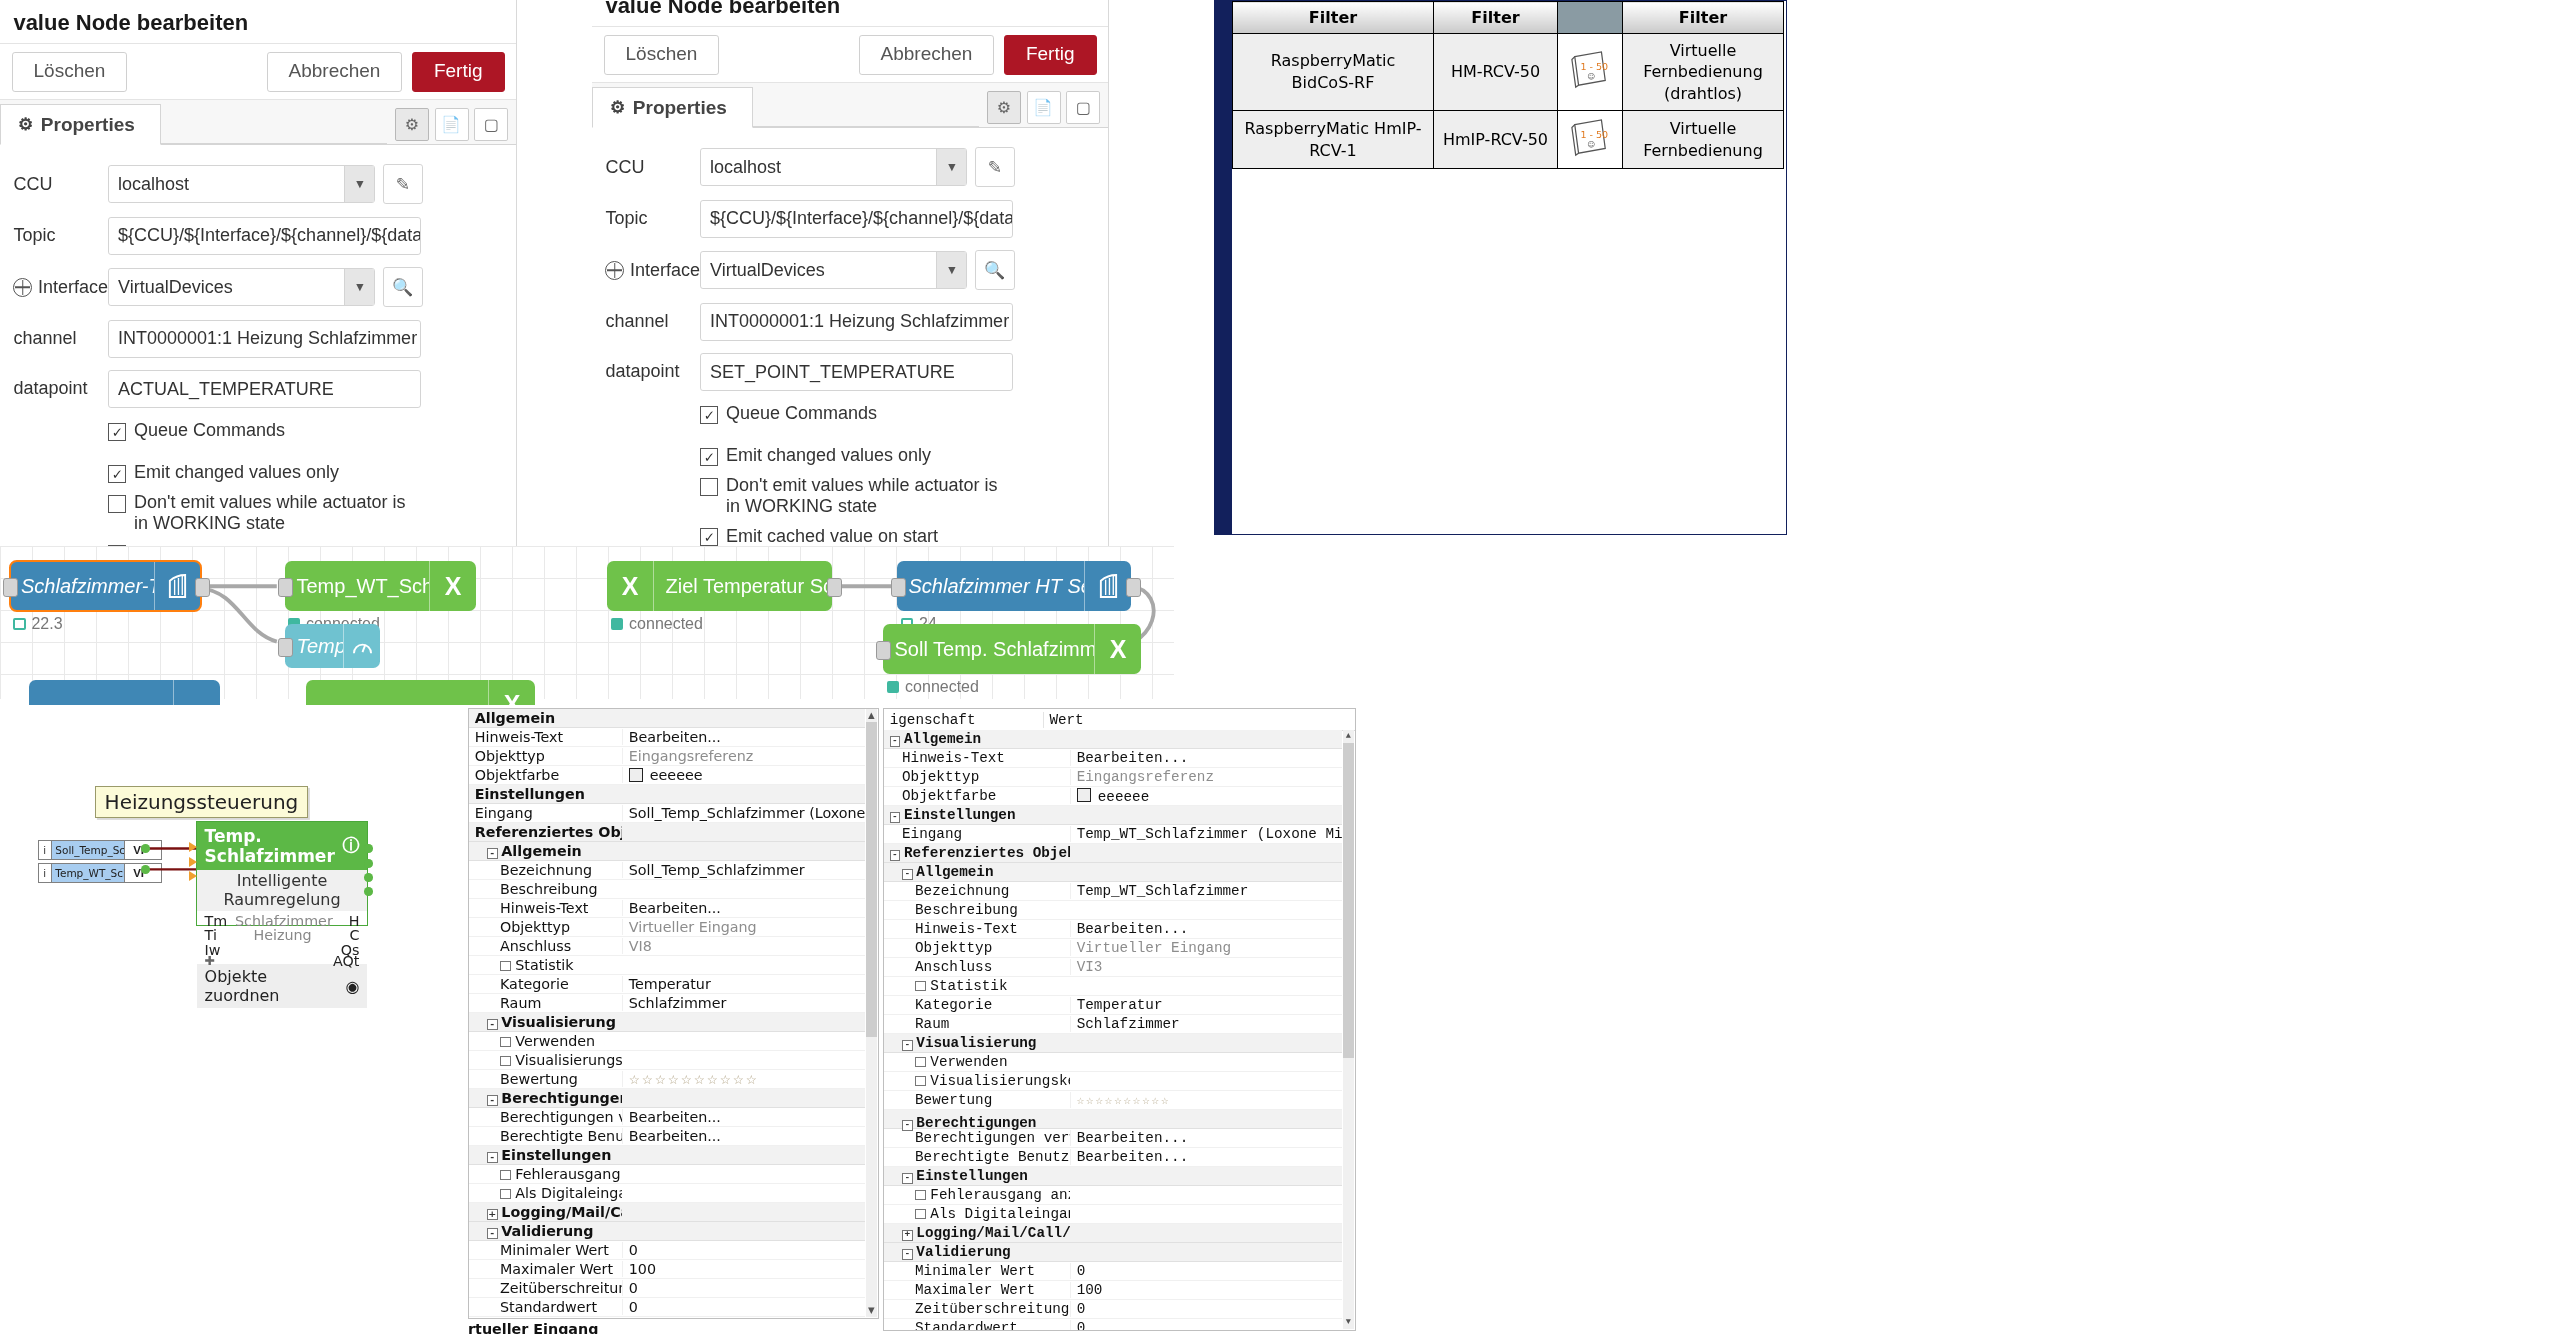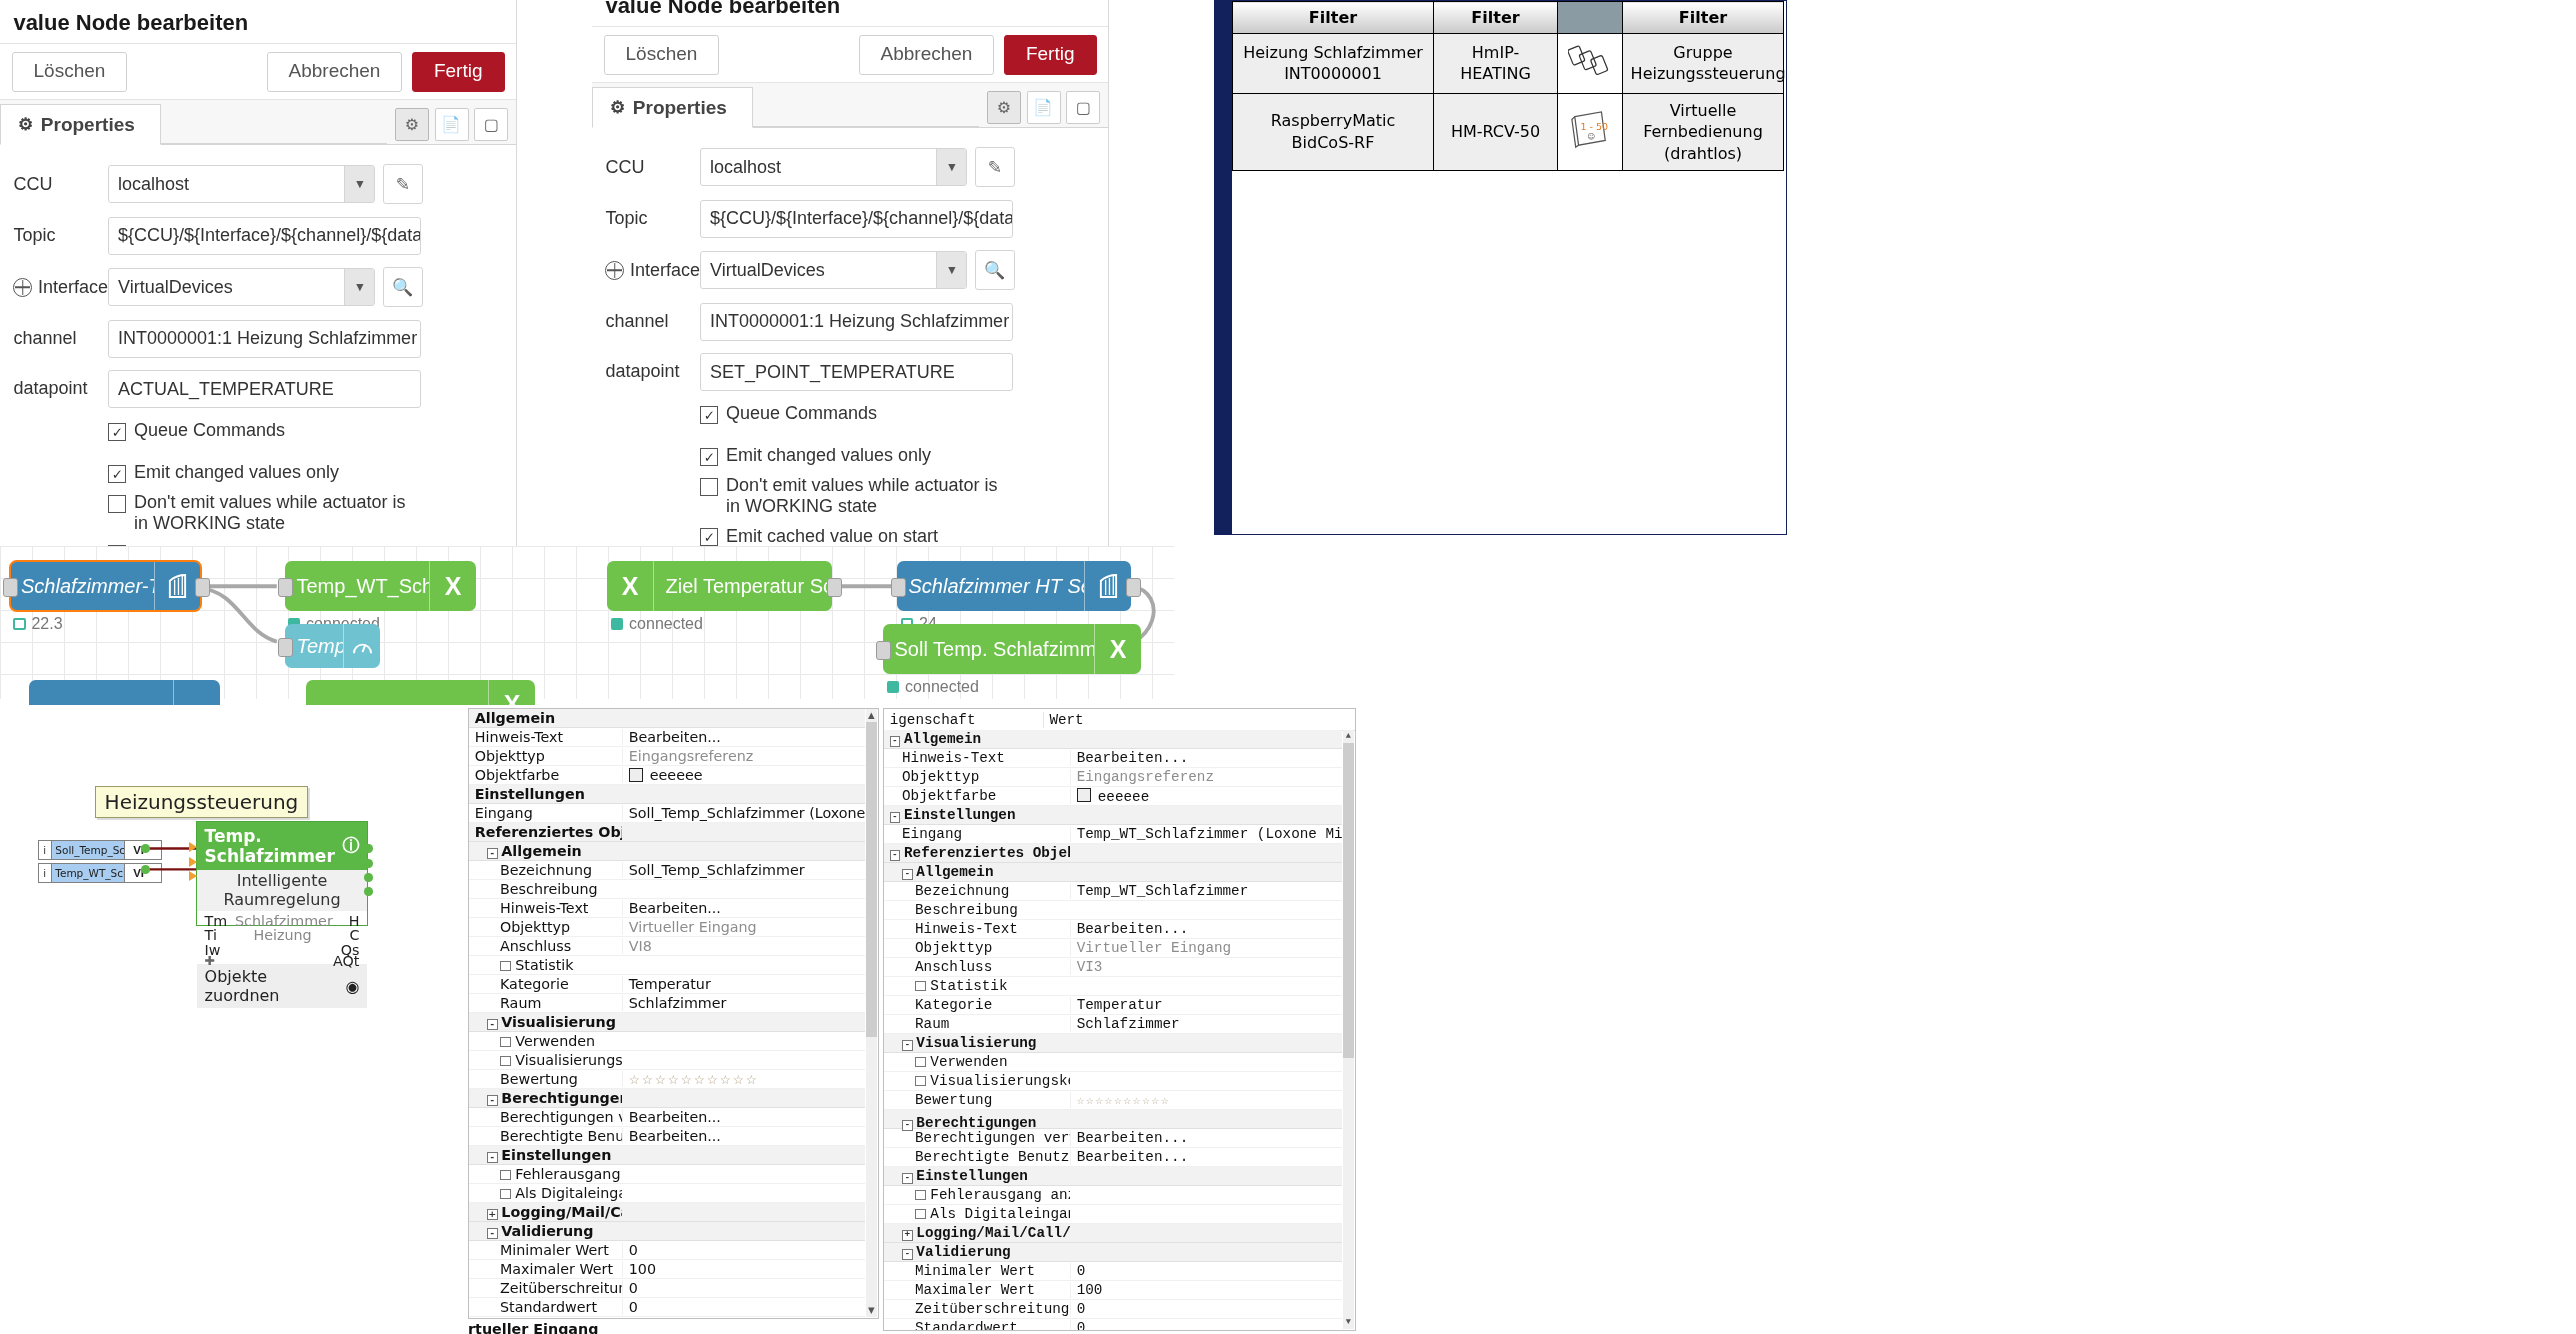--- a/index.html
+++ b/index.html
@@ -287,44 +287,45 @@
     <thead>
         <tr>
           <th>Filter</th>
           <th>Filter</th>
           <th style="background: rgb(138, 155, 163);"></th>
           <th>Filter</th>
         </tr>
       </thead>
     <tbody>
         <tr>
-          <td>Heizung Schlafzimmer INT0000001</td>
-          <td>HmIP-HEATING</td>
-          <td class="iconcell"><svg width="44" height="42" viewBox="0 0 46 44">
-              <g fill="none" stroke="#333" stroke-width="1.3">
-                <rect x="2" y="8" width="13" height="17" rx="2" transform="rotate(-22 8 16)"></rect>
-                <rect x="14" y="13" width="13" height="17" rx="2" transform="rotate(-22 20 21)"></rect>
-                <rect x="26" y="18" width="13" height="17" rx="2" transform="rotate(-22 32 26)"></rect>
-              </g>
-            </svg></td>
-          <td>Gruppe Heizungssteuerung</td>
-        </tr>
-        <tr>
           <td>RaspberryMatic BidCoS-RF</td>
           <td>HM-RCV-50</td>
           <td class="iconcell"><svg width="42" height="40" viewBox="0 0 44 42" style="font-size:17px">
               <g fill="none" stroke="#555" stroke-width="1.3">
                 <path d="M6 8 L34 3 L38 33 L10 38 Z"></path>
                 <path d="M6 8 L3 11 L7 40 L10 38"></path>
               </g>
               <text x="12" y="22" font-size="10" fill="#e07a20" font-family="DejaVu Sans">1 - 50</text>
               <text x="19" y="31" font-size="8" fill="#555" font-family="DejaVu Sans">☺</text>
             </svg></td>
           <td>Virtuelle Fernbedienung (drahtlos)</td>
         </tr>
+        <tr>
+          <td>RaspberryMatic HmIP-RCV-1</td>
+          <td>HmIP-RCV-50</td>
+          <td class="iconcell"><svg width="42" height="40" viewBox="0 0 44 42" style="font-size:17px">
+              <g fill="none" stroke="#555" stroke-width="1.3">
+                <path d="M6 8 L34 3 L38 33 L10 38 Z"></path>
+                <path d="M6 8 L3 11 L7 40 L10 38"></path>
+              </g>
+              <text x="12" y="22" font-size="10" fill="#e07a20" font-family="DejaVu Sans">1 - 50</text>
+              <text x="19" y="31" font-size="8" fill="#555" font-family="DejaVu Sans">☺</text>
+            </svg></td>
+          <td>Virtuelle Fernbedienung</td>
+        </tr>
       </tbody>
   </table>
 </div>
 
 <div class="abs flow" style="left:0;top:546px;width:1174px;height:153px;overflow:hidden;">
 
   <svg width="1174" height="153" style="position:absolute;left:0;top:0;" viewBox="0 0 1230 160">
     <path d="M210,42 C245,42 245,42 290,42" stroke="#a8a8a8" stroke-width="4" fill="none"></path>
     <path d="M210,44 C250,48 255,90 290,100" stroke="#a8a8a8" stroke-width="4" fill="none"></path>
     <path d="M872,42 C900,42 915,42 935,42" stroke="#a8a8a8" stroke-width="4" fill="none"></path>

